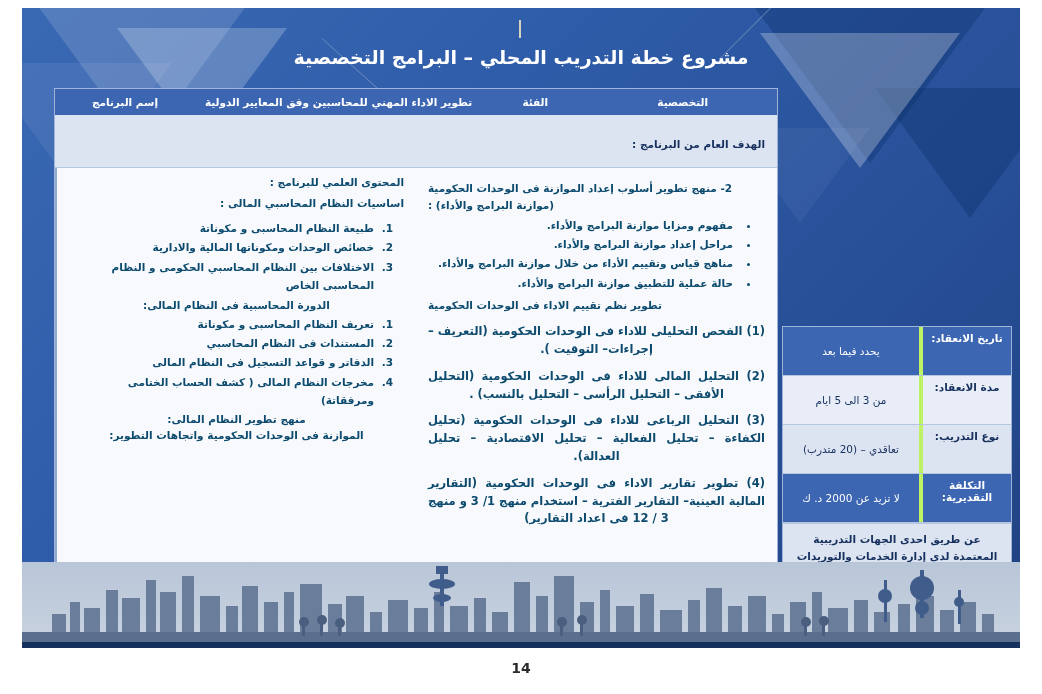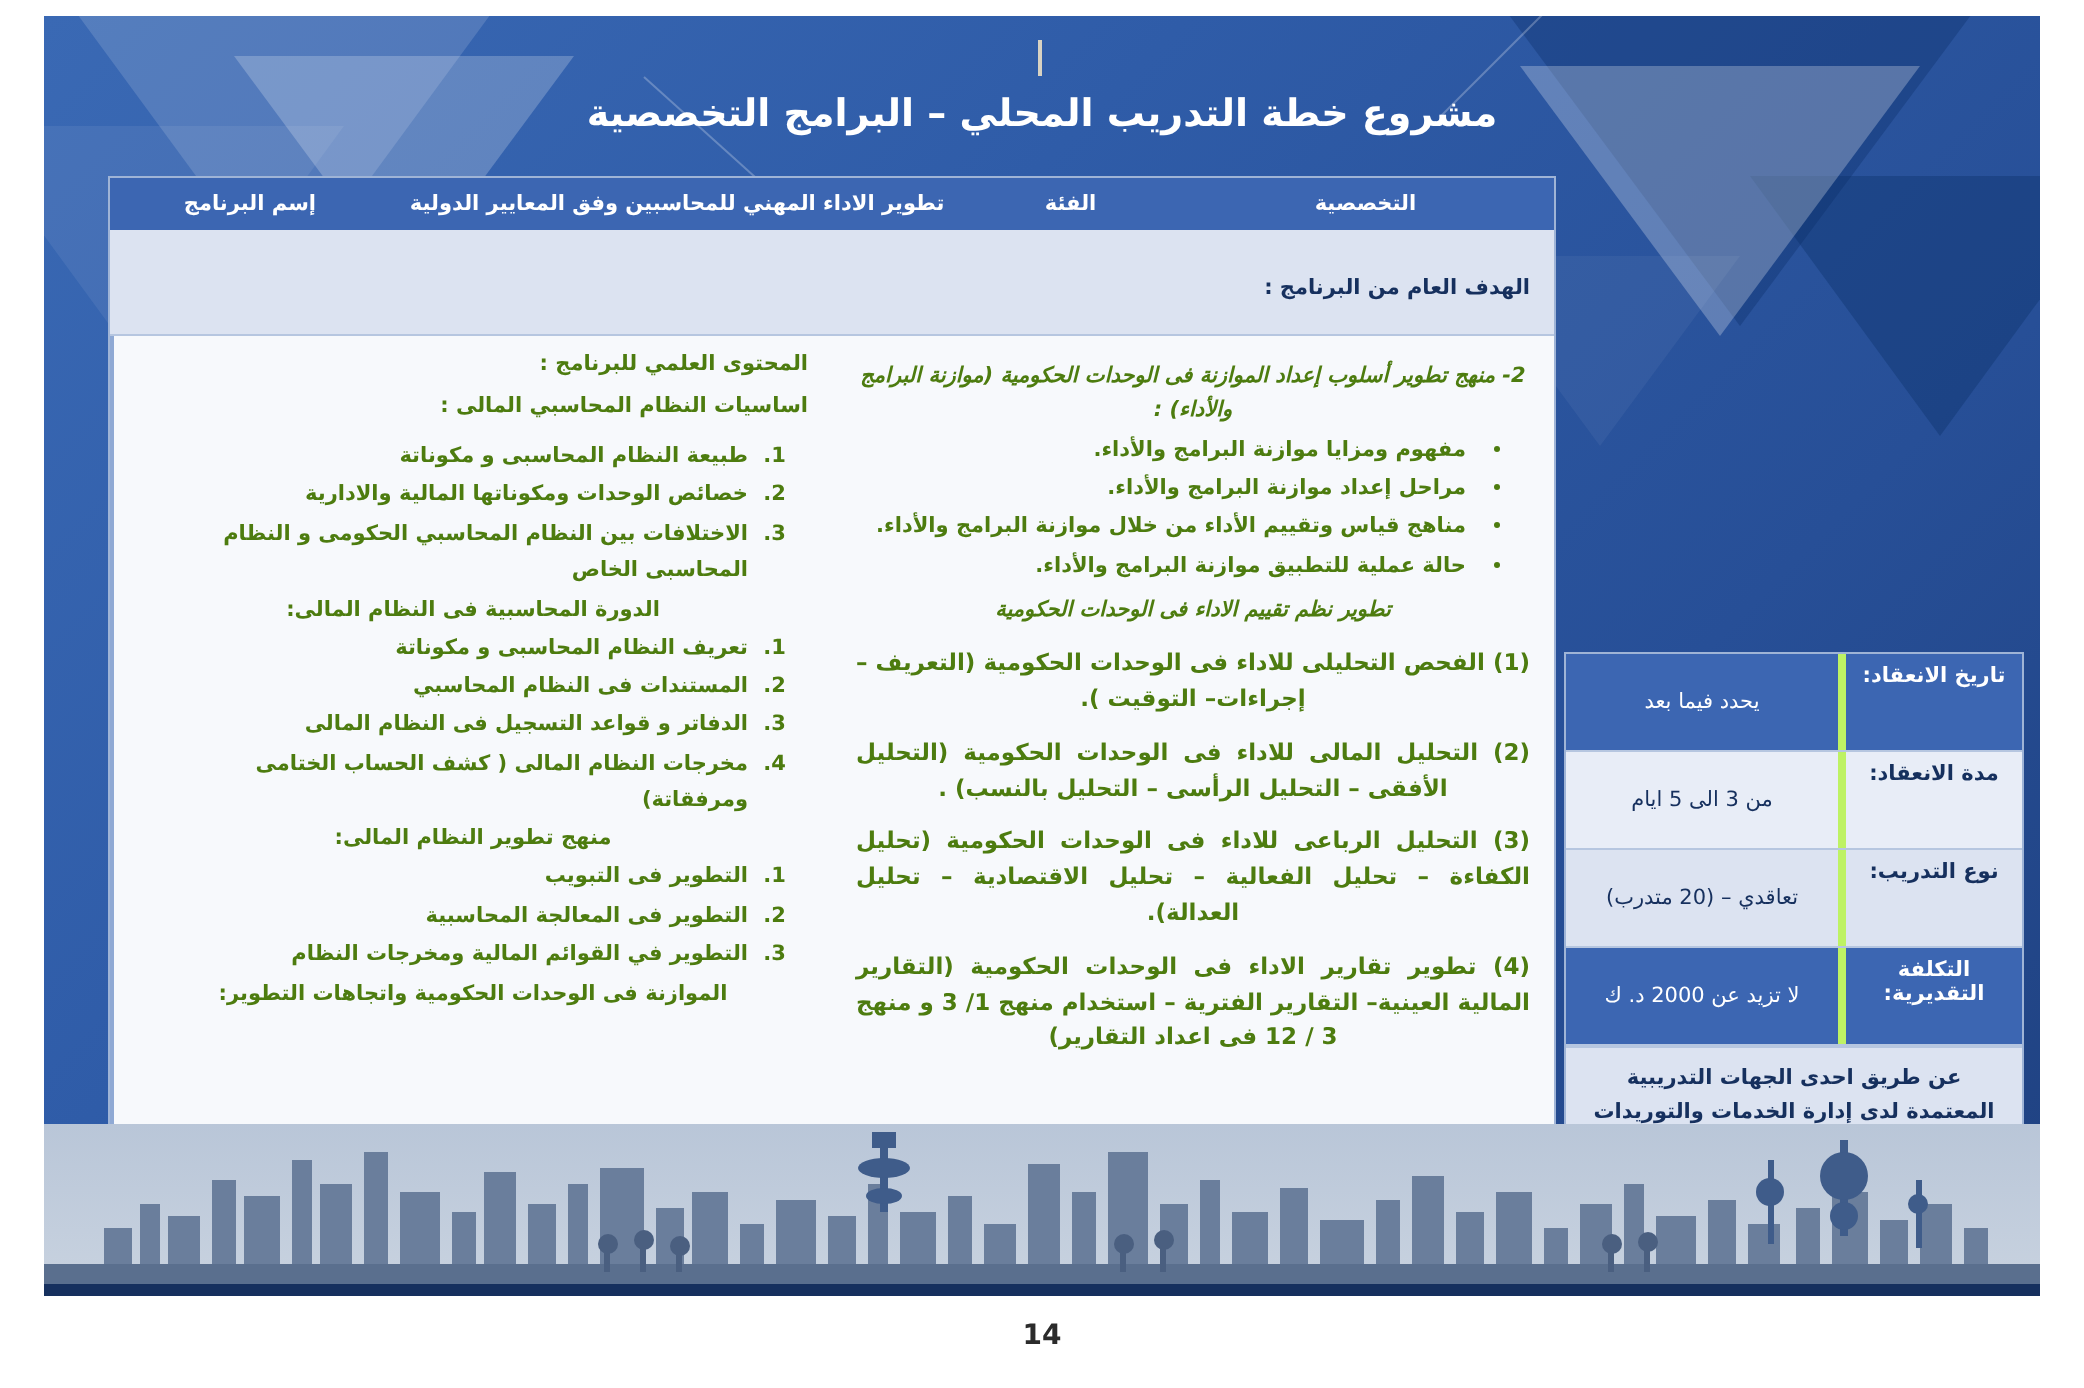--- a/index.html
+++ b/index.html
@@ -48,33 +48,33 @@
   .hdr-name{width:128px;text-align:center;}
   .hdr-val{flex:1;text-align:center;}
   .hdr-cat{width:92px;text-align:center;}
   .hdr-cat2{width:180px;text-align:center;}
 
   .goal-band{background:#dce3f1;border-bottom:1px solid #b6c6e0;padding:23px 12px 9px;}
   .goal-title{font-size:10.5px;font-weight:bold;color:#16305e;margin-bottom:8px;}
   .goal-text{font-size:10.5px;font-weight:bold;color:#16305e;text-align:center;}
 
   .body-cols{display:flex;background:#f7f9fc;min-height:400px;}
-  .col{padding:8px 12px 10px;box-sizing:border-box;color:#4d7c0f;}
+  .col{padding:8px 12px 10px;box-sizing:border-box;color:#0c4a6e;}
   .col-right{width:50%;border-left:2px solid #8fa9d4;}
   .col-left{width:50%;}
 
   .lbl{font-size:10.5px;font-weight:bold;margin-bottom:9px;}
   .lbl2{font-size:10.5px;font-weight:bold;margin:2px 0 10px;}
   .sub{font-size:10.5px;font-weight:bold;text-align:center;margin:3px 0 4px;}
   ol.num{margin:0 26px 4px 4px;padding:0;list-style:decimal;font-size:10.5px;font-weight:bold;line-height:1.75;}
   ol.num li{margin-bottom:1px;padding-right:4px;}
   ul.bul{margin:0 28px 2px 4px;padding:0;list-style:disc;font-size:10.5px;font-weight:bold;line-height:1.85;}
   ul.bul li{margin-bottom:0px;padding-right:4px;}
   .para{font-size:10.5px;font-weight:bold;line-height:1.55;margin:9px 0 2px;text-align:justify;text-align-last:center;}
-  .para-c{font-size:10.5px;font-weight:bold;line-height:1.6;margin:4px 0 2px;text-align:center;font-style:italic;}
+  .para-c{font-size:10.5px;font-weight:bold;line-height:1.6;margin:4px 0 2px;text-align:left;}
   .big{font-size:11.5px;}
 
   
   #info-table{
     position:absolute;left:760px;top:318px;width:228px;
     border:1px solid #9fb4d6;font-size:10.5px;
   }
   .inf-row{display:flex;border-bottom:1px solid #b6c6e0;}
   .inf-row:last-child{border-bottom:none;}
   .inf-k{width:92px;padding:5px 7px;font-weight:bold;box-sizing:border-box;text-align:center;}
@@ -159,25 +159,20 @@
           <li>الاختلافات بين النظام المحاسبي الحكومى و النظام المحاسبى الخاص</li>
         </ol>
         <div class="sub">الدورة المحاسبية فى النظام المالى:</div>
         <ol class="num">
           <li>تعريف النظام المحاسبى و مكوناتة</li>
           <li>المستندات فى النظام المحاسبي</li>
           <li>الدفاتر و قواعد التسجيل فى النظام المالى</li>
           <li>مخرجات النظام المالى ( كشف الحساب الختامى ومرفقاتة)</li>
         </ol>
         <div class="sub">منهج تطوير النظام المالى:</div>
-        <ol class="num">
-          <li>التطوير فى التبويب</li>
-          <li>التطوير فى المعالجة المحاسبية</li>
-          <li>التطوير في القوائم المالية ومخرجات النظام</li>
-        </ol>
         <div class="sub">الموازنة فى الوحدات الحكومية واتجاهات التطوير:</div>
       </div>
 
     </div>
   </div>
 
   <div id="info-table">
     <div class="inf-row row-head">
       <div class="inf-k sep-k">تاريخ الانعقاد:</div>
       <div class="inf-v">يحدد فيما بعد</div>

